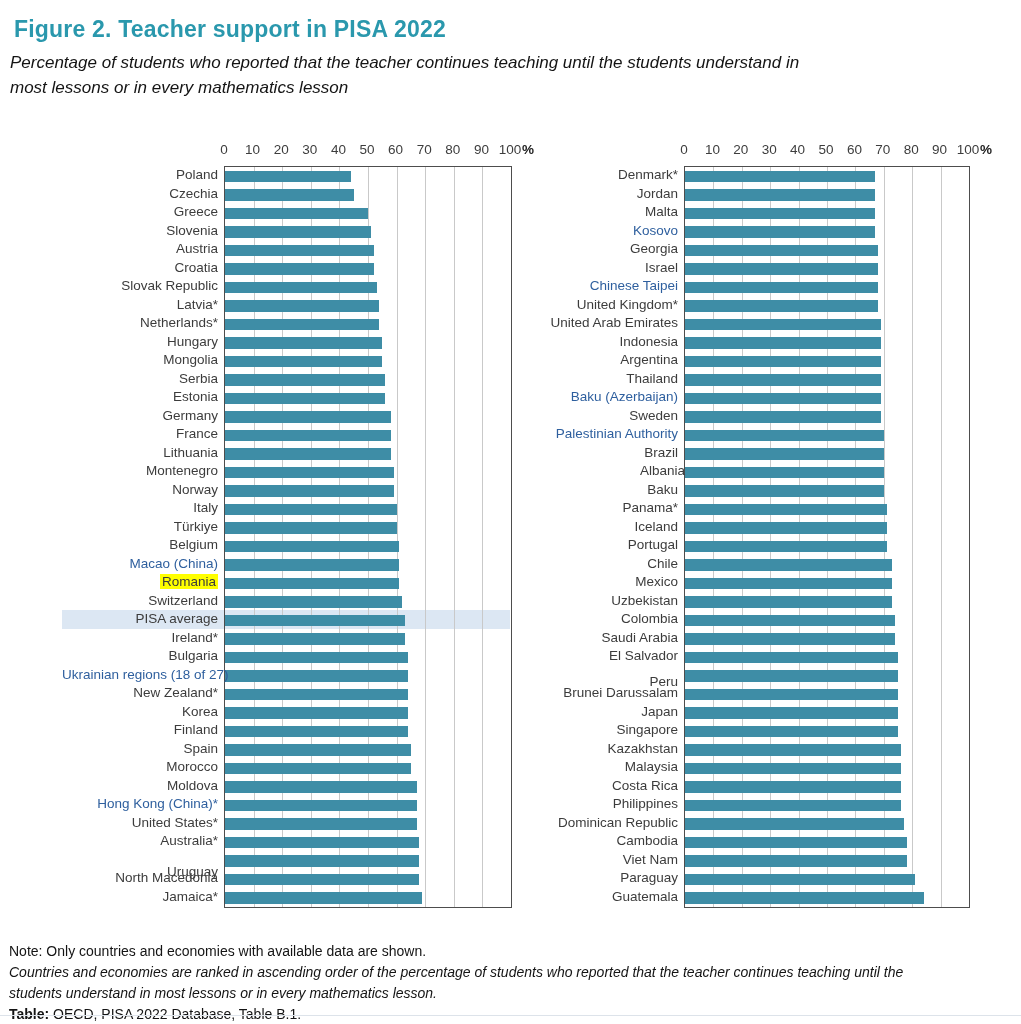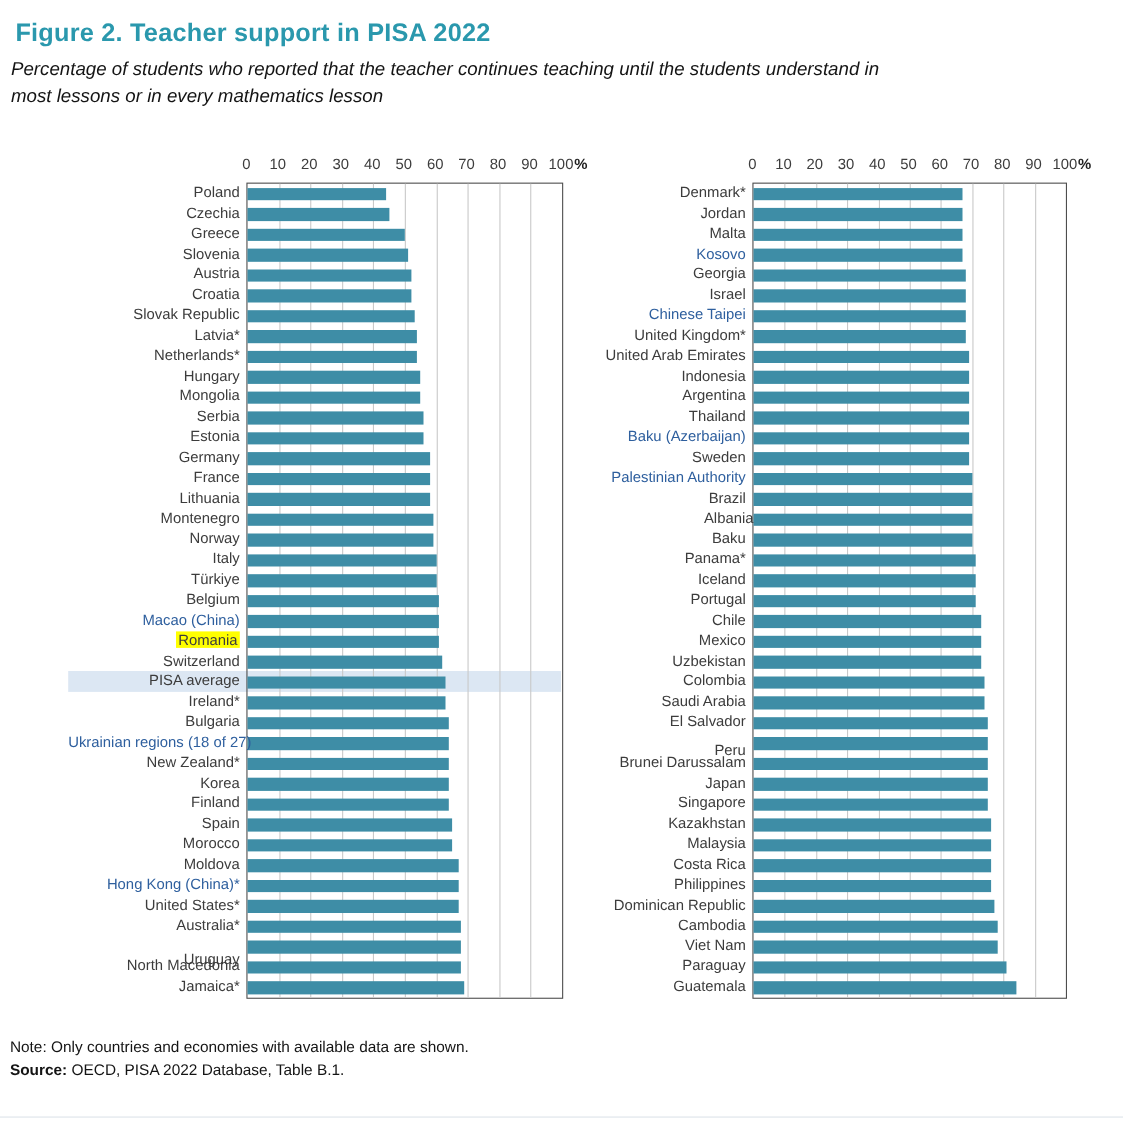--- a/index.html
+++ b/index.html
@@ -237,17 +237,18 @@
       <div class="row-label" style="left: 0px; width: 154px; top: 657px; height: 18.5px; line-height: 18.5px;">Philippines</div>
       <div class="row-label" style="left: 0px; width: 154px; top: 675.5px; height: 18.5px; line-height: 18.5px;">Dominican Republic</div>
       <div class="row-label" style="left: 0px; width: 154px; top: 694px; height: 18.5px; line-height: 18.5px;">Cambodia</div>
       <div class="row-label" style="left: 0px; width: 154px; top: 712.5px; height: 18.5px; line-height: 18.5px;">Viet Nam</div>
       <div class="row-label" style="left: 0px; width: 154px; top: 731px; height: 18.5px; line-height: 18.5px;">Paraguay</div>
       <div class="row-label" style="left: 0px; width: 154px; top: 749.5px; height: 18.5px; line-height: 18.5px;">Guatemala</div>
     </div>
 
   <div class="footer">
     <p>Note: Only countries and economies with available data are shown.</p>
-    <p class="src"><b>Source:</b><span> OECD, PISA 2022 Database, Table B.1.</span></p>
+    <p class="italic"><span>Countries and economies are ranked in ascending order of the percentage of students who reported that the teacher continues teaching until the</span><br><span>students understand in most lessons or in every mathematics lesson.</span></p>
+    <p class="src"><b>Table:</b><span> OECD, PISA 2022 Database, Table B.1.</span></p>
   </div>
 
   <div class="bottom-rule"></div>
 </div>
 
 </body></html>

